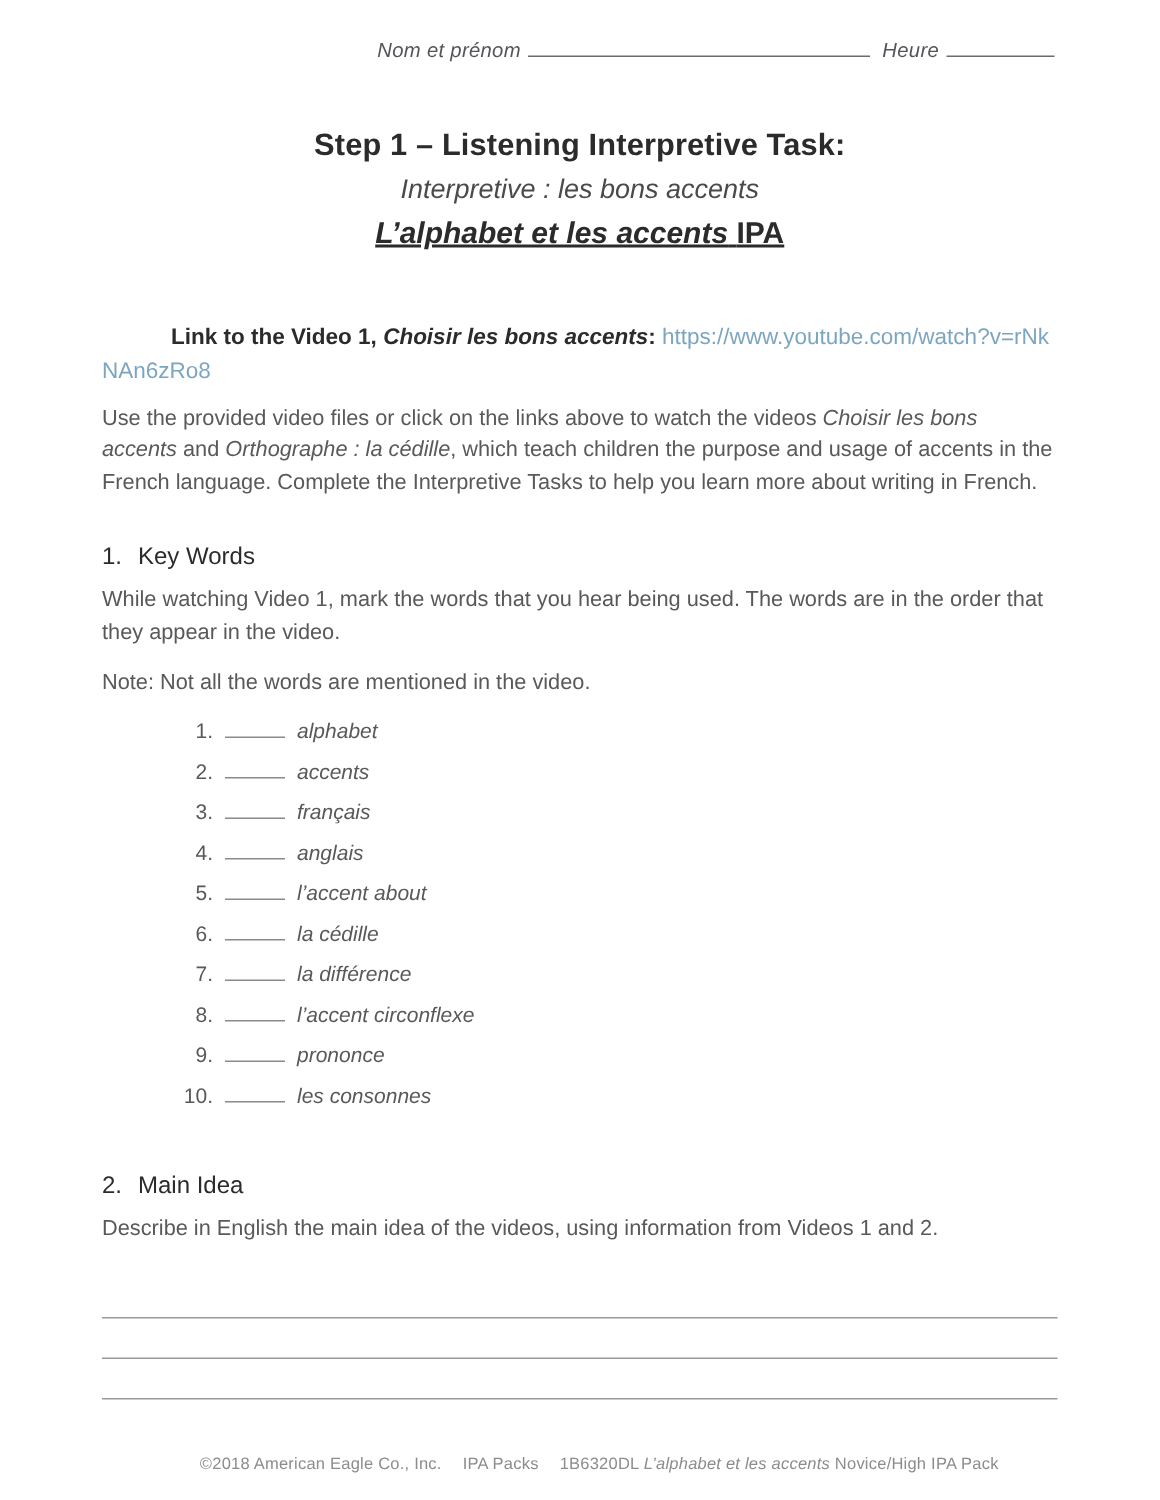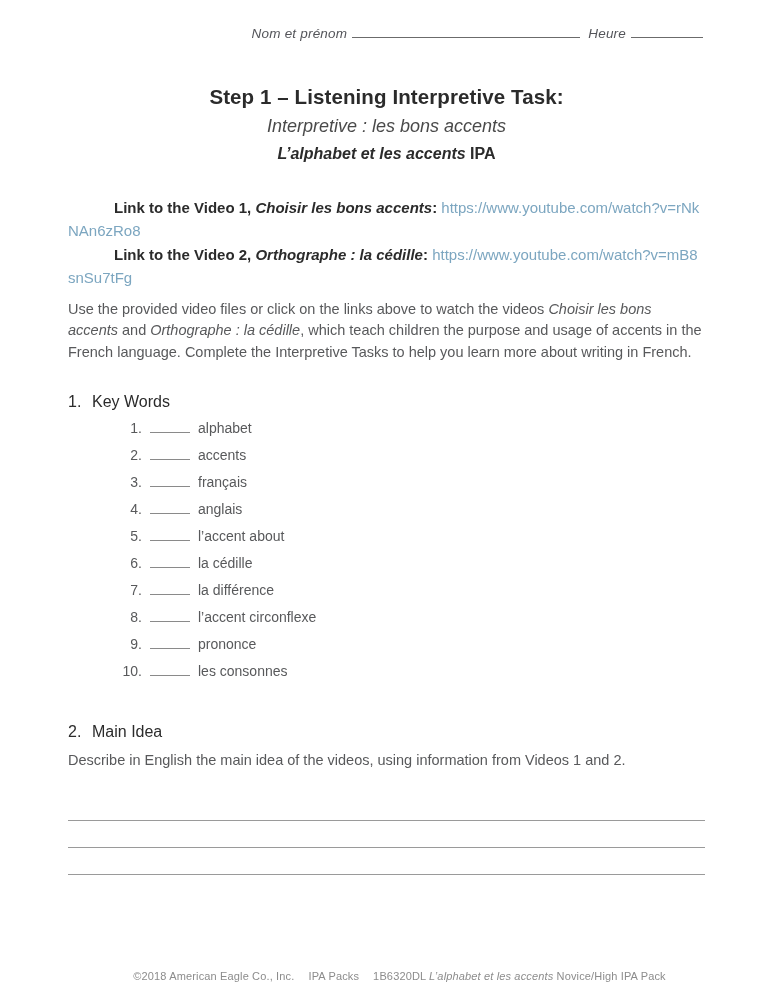--- a/index.html
+++ b/index.html
@@ -49,38 +49,39 @@
     display: inline-block;
     width: 72px;
     border-bottom: 1px solid #6b6b6b;
     margin-left: 5px;
     height: 10px;
   }
 
   
   .title-block {
     text-align: center;
-    margin-bottom: 34px;
+    margin-bottom: 46px;
   }
   .title-main {
     font-size: 20.5px;
     font-weight: bold;
     color: #2b2b2b;
     letter-spacing: .1px;
     margin-bottom: 7px;
   }
   .title-sub {
     font-size: 18px;
     font-style: italic;
     color: #4a4a4a;
     margin-bottom: 8px;
   }
   .title-third {
-    font-size: 16px;
+    font-size: 20px;
     color: #2b2b2b;
+    text-decoration: underline;
   }
   .title-third i {
     font-weight: bold;
     font-style: italic;
   }
   .title-third b {
     font-weight: bold;
   }
 
   
@@ -148,20 +149,21 @@
     font-style: normal;
   }
   ol.words li .blank {
     display: inline-block;
     width: 40px;
     border-bottom: 1px solid #8a8a8a;
     height: 12px;
     margin-right: 8px;
   }
   ol.words li .word {
+    font-style: italic;
   }
 
   
   .answer-lines {
     margin-top: 22px;
   }
   .answer-lines .line {
     border-bottom: 1px solid #9a9a9a;
     height: 26px;
   }
@@ -200,32 +202,32 @@
       <i>L’alphabet et les accents</i>
       <b>IPA</b>
     </div>
   </div>
 
   <div class="link-row">
     <span class="lbl"><span>Link to the Video 1, </span><i>Choisir les bons accents</i><span>:</span></span>
     <span class="url">https://www.youtube.com/watch?v=rNkNAn6zRo8</span>
   </div>
 
-  <div class="link-row">
-    <span class="lbl"><span>Link to the Video 2, </span><i>Orthographe : la cédille</i><span>:</span></span>
-    <span class="url">https://www.youtube.com/watch?v=mB8snSu7tFg</span>
-  </div>
 
   <div class="intro">
     <span>Use the provided video files or click on the links above to watch the videos </span><i>Choisir les bons accents</i><span> and </span><i>Orthographe : la cédille</i><span>, which teach children the purpose and usage of accents in the French language. Complete the Interpretive Tasks to help you learn more about writing in French.</span>
   </div>
 
   <div class="section-head">
     <span class="num">1.</span>
     <span>Key Words</span>
+  </div>
+  <div class="section-body">
+    <p>While watching Video 1, mark the words that you hear being used. The words are in the order that they appear in the video.</p>
+    <p>Note: Not all the words are mentioned in the video.</p>
   </div>
 
   <ol class="words">
     <li>
       <span class="idx">1.</span>
       <span class="blank"></span>
       <span class="word">alphabet</span>
     </li>
     <li>
       <span class="idx">2.</span>

